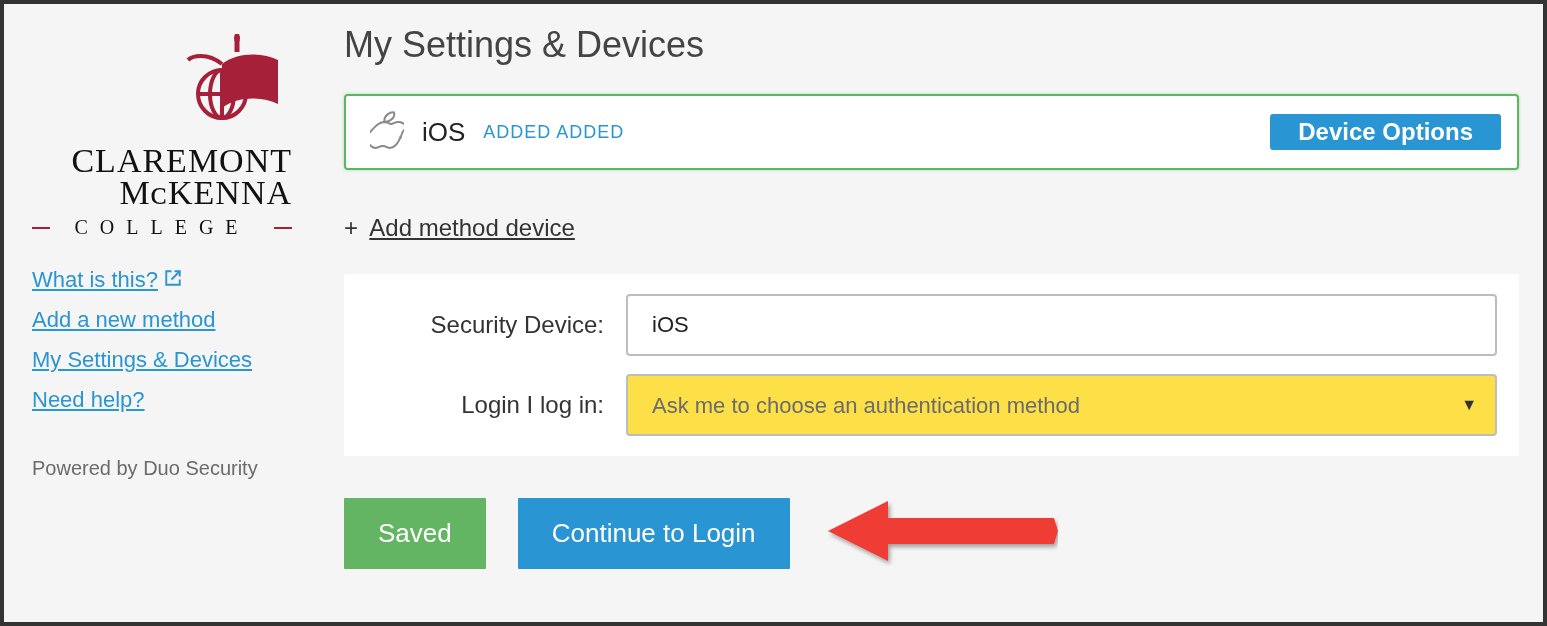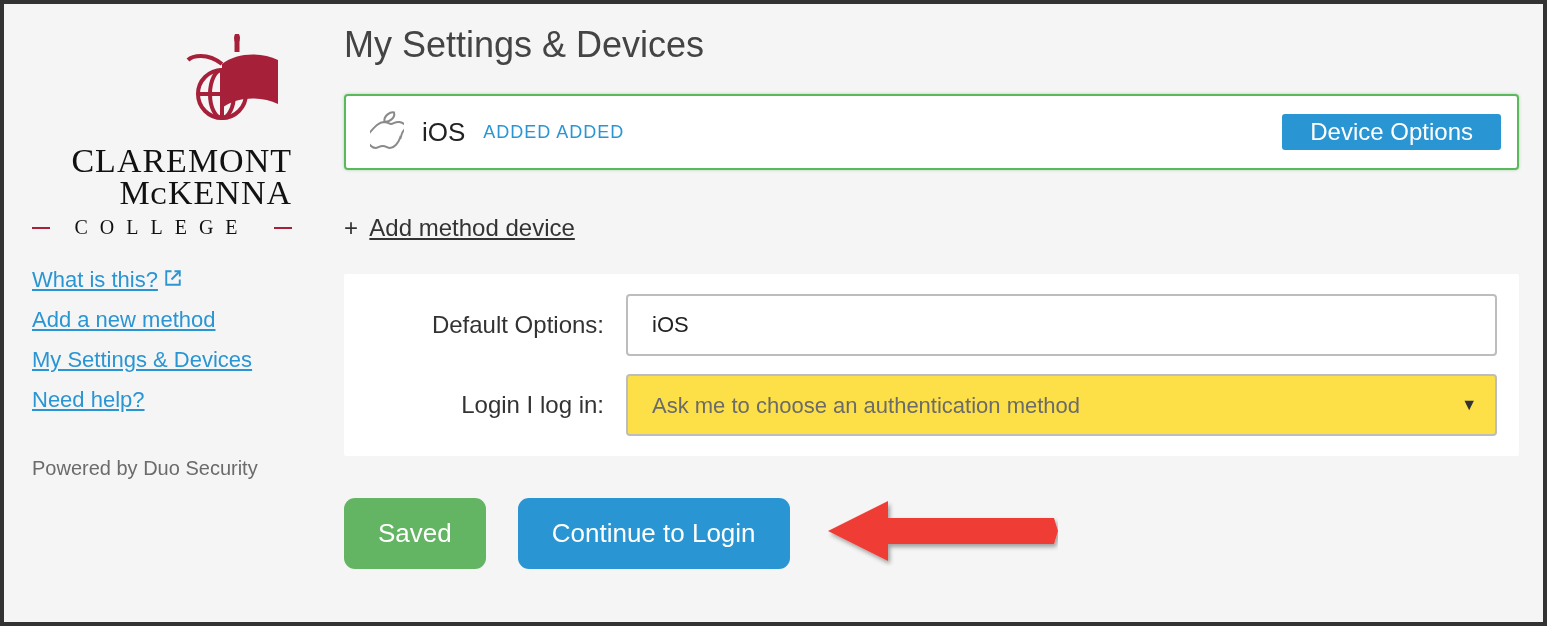--- a/index.html
+++ b/index.html
@@ -85,20 +85,21 @@
     box-shadow: 0 0 3px rgba(92,184,92,0.5);
   }
   .device-card .apple-icon { color:#8a8a8a; margin-left:8px; margin-right:18px; }
   .device-name { font-size:26px; color:#222; margin-right:18px; }
   .device-badge { color:#2a95d3; font-size:18px; letter-spacing:1px; }
   .device-options-btn {
     margin-left:auto;
     background:#2a95d3; color:#fff; border:none;
     font-size:24px; padding:4px 28px; border-radius:3px;
     cursor:pointer;
+    font-weight:bold;
   }
   .add-device {
     margin-top: 44px;
     font-size: 24px;
     color: #333;
   }
   .add-device .plus { text-decoration:none; margin-right:6px;}
   .add-device .link { text-decoration: underline; cursor:pointer;}
   .settings-panel {
     margin-top: 32px;
@@ -128,21 +129,21 @@
   }
   .select-caret {
     position:absolute; right:20px; top:50%; transform:translateY(-50%);
     color:#333; font-size:16px; pointer-events:none;
   }
   .button-row {
     margin-top: 40px;
     display:flex; align-items:center; gap:32px;
   }
   .btn {
-    border:none; border-radius:11px; color:#fff;
+    border:none; border-radius:1px; color:#fff;
     font-size:26px; padding:20px 34px; cursor:pointer;
   }
   .btn-green { background:#63b563; }
   .btn-blue { background:#2a95d3; }
   .arrow-annot { margin-left: 6px; }
 </style>
 </head>
 <body>
 
 <div class="sidebar">
@@ -210,21 +211,21 @@
     <button class="device-options-btn">Device Options</button>
   </div>
 
   <div class="add-device">
     <span class="plus">+</span>
     <span class="link">Add method device</span>
   </div>
 
   <div class="settings-panel">
     <div class="form-row">
-      <div class="form-label">Default Options:</div>
+      <div class="form-label">Security Device:</div>
       <input class="text-input" type="text" value="iOS" style="">
     </div>
     <div class="form-row">
       <div class="form-label">Login I log in:</div>
       <div class="select-wrap">
         <select class="select-input">
           <option>Ask me to choose an authentication method</option>
         </select>
         <span class="select-caret">▼</span>
       </div>

